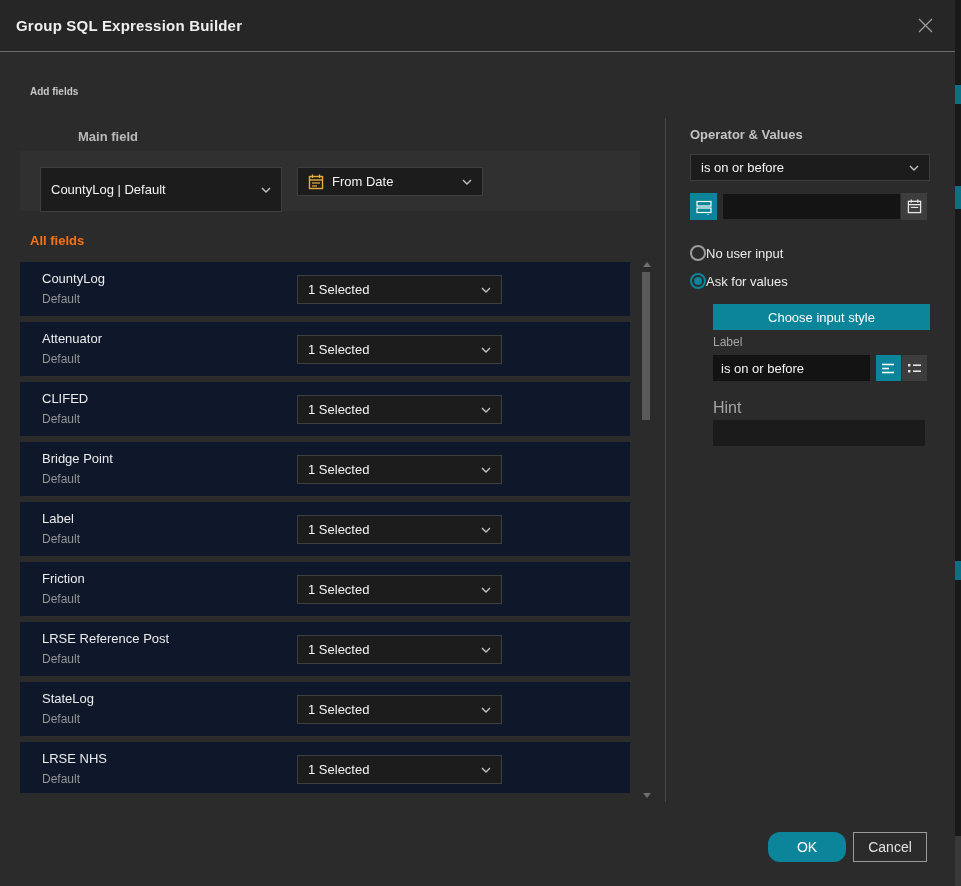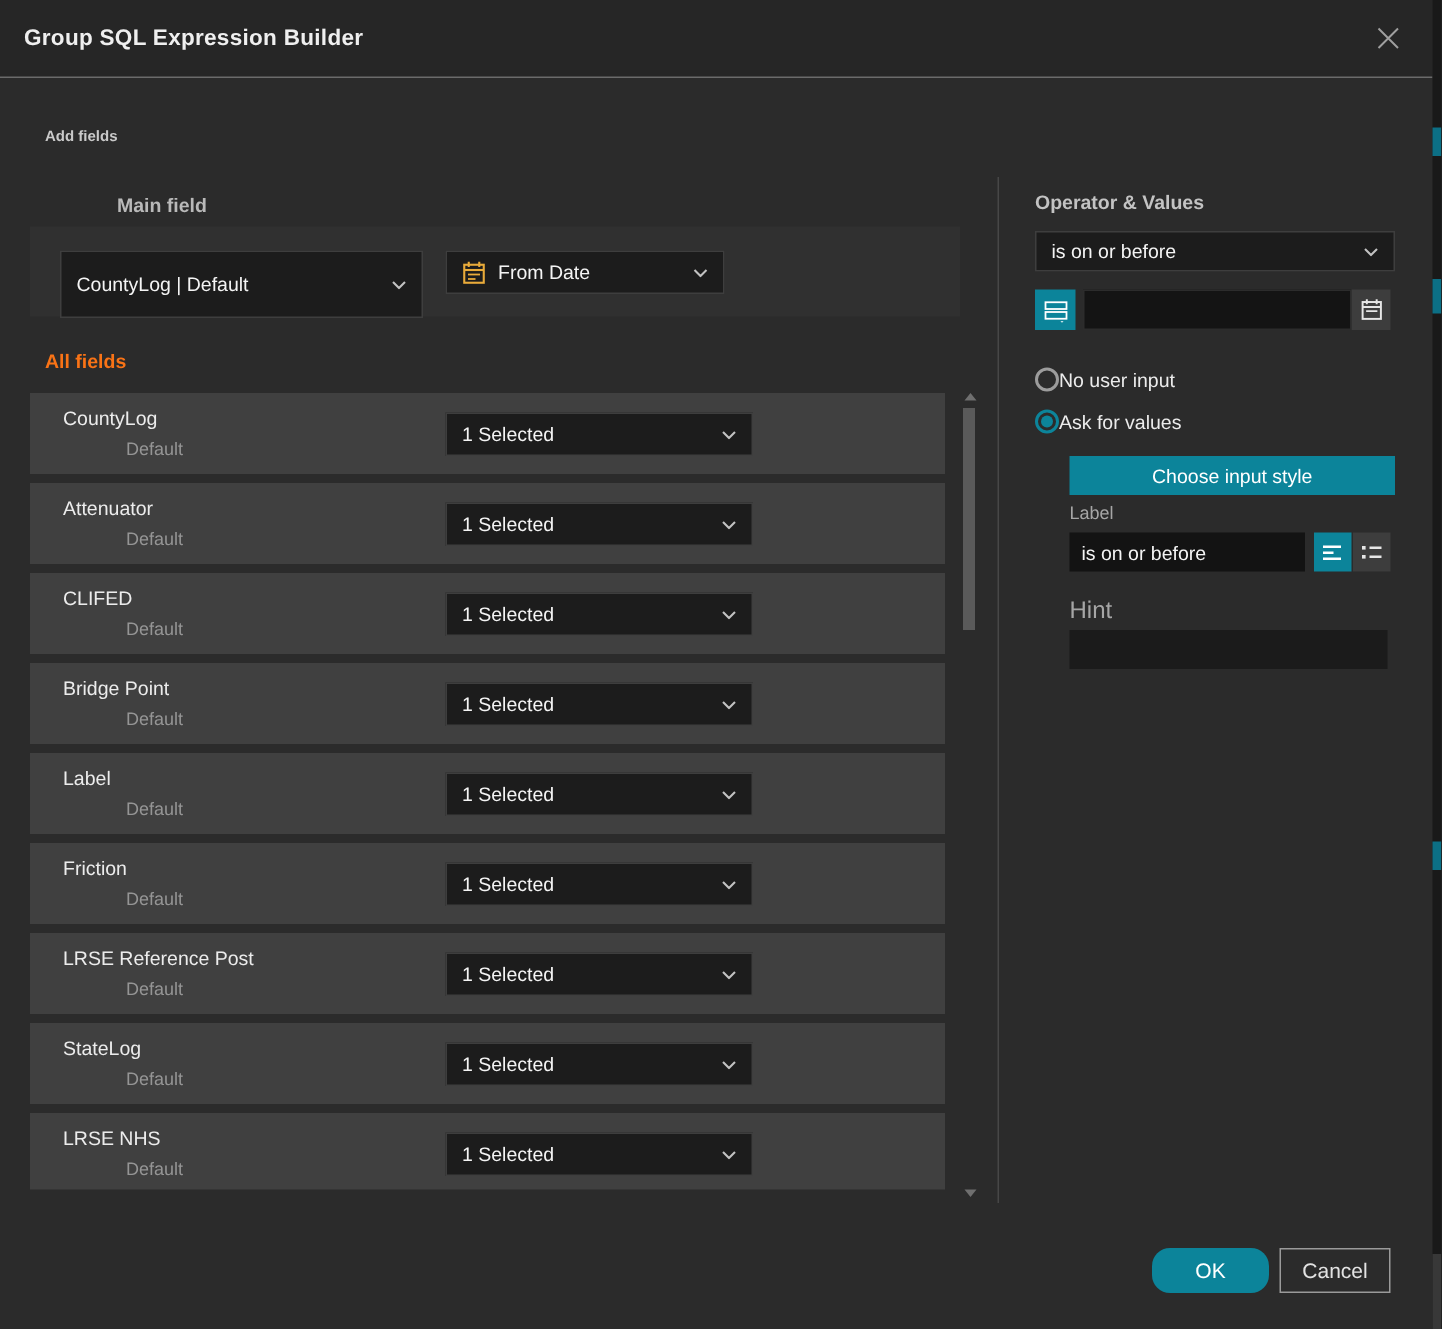--- a/index.html
+++ b/index.html
@@ -43,23 +43,23 @@
   }
 
   
   .main-panel { left:20px; top:151px; width:620px; height:60px; background:#303030; }
   .mf-select1 { left:40px;  top:167px; width:242px; height:45px; }
   .mf-select2 { left:297px; top:167px; width:186px; height:29px; }
 
   
   .fields-list { left:20px; top:262px; width:610px; height:531px; overflow:hidden;
                  display:flex; flex-direction:column; gap:6px; }
-  .field-row { flex:0 0 54px; background:#404040; position:relative; }
+  .field-row { flex:0 0 54px; background:#0f172a; position:relative; }
   .field-row .fname { position:absolute; left:22px; top:9px;  font-size:13px; color:#ececec; }
-  .field-row .fsub  { position:absolute; left:22px; top:30px; font-size:12px; color:#959595;margin-left:42px; }
+  .field-row .fsub  { position:absolute; left:22px; top:30px; font-size:12px; color:#959595; }
   .field-row .select { position:absolute; left:277px; top:13px; width:205px; height:29px; }
 
   
   .list-scroll { left:640px; top:258px; width:14px; height:542px; }
   .scroll-arrow-up, .scroll-arrow-down {
     position:absolute; left:3px; width:0; height:0; cursor:pointer;
     border-left:4px solid transparent; border-right:4px solid transparent;
   }
   .scroll-arrow-up   { top:4px;    border-bottom:5px solid #6f6f6f; }
   .scroll-arrow-down { bottom:2px; border-top:5px solid #6f6f6f; }

